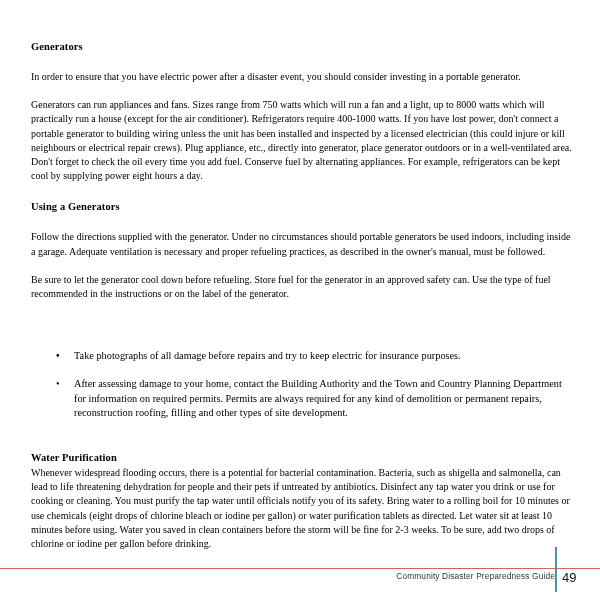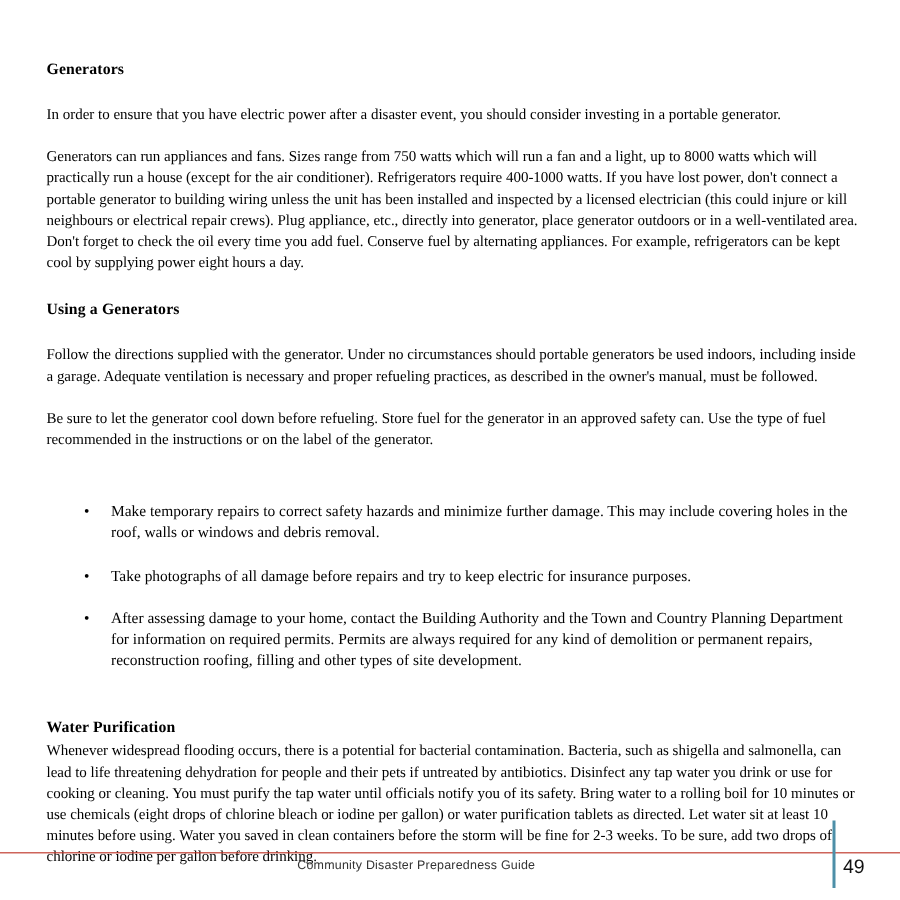--- a/index.html
+++ b/index.html
@@ -95,21 +95,21 @@
     font-size: 13px;
     font-family: Liberation Sans, sans-serif;
     color: #111111;
     line-height: 14px;
   }
   .footer-title {
     position: absolute;
     left: 0px;
     top: 571px;
     width: 555px;
-    text-align: center;
+    text-align: right;
     font-family: "Liberation Sans", "DejaVu Sans", sans-serif;
     font-size: 8.3px;
     color: #333333;
     letter-spacing: 0.15px;
   }
 </style>
 </head>
 <body>
 
 <div class="page">
@@ -129,21 +129,20 @@
     <p class="para">Follow the directions supplied with the generator. Under no circumstances should portable generators be used indoors, including inside a garage. Adequate ventilation is necessary and proper refueling practices, as described in the owner's manual, must be followed.</p>
     <div class="gap-para"></div>
     <p class="para">Be sure to let the generator cool down before refueling. Store fuel for the generator in an approved safety can. Use the type of fuel recommended in the instructions or on the label of the generator.</p>
 
     <div class="gap-heading-before"></div>
 
     <div class="gap-after-heading"></div>
     <ul class="bullets">
       <li>
         <span class="bullet-dot">•</span>
-        <span>Make temporary repairs to correct safety hazards and minimize further damage. This may include covering holes in the roof, walls or windows and debris removal.</span>
       </li>
       <li>
         <span class="bullet-dot">•</span>
         <span>Take photographs of all damage before repairs and try to keep electric for insurance purposes.</span>
       </li>
       <li>
         <span class="bullet-dot">•</span>
         <span>After assessing damage to your home, contact the Building Authority and the Town and Country Planning Department for information on required permits. Permits are always required for any kind of demolition or permanent repairs, reconstruction roofing, filling and other types of site development.</span>
       </li>
     </ul>

